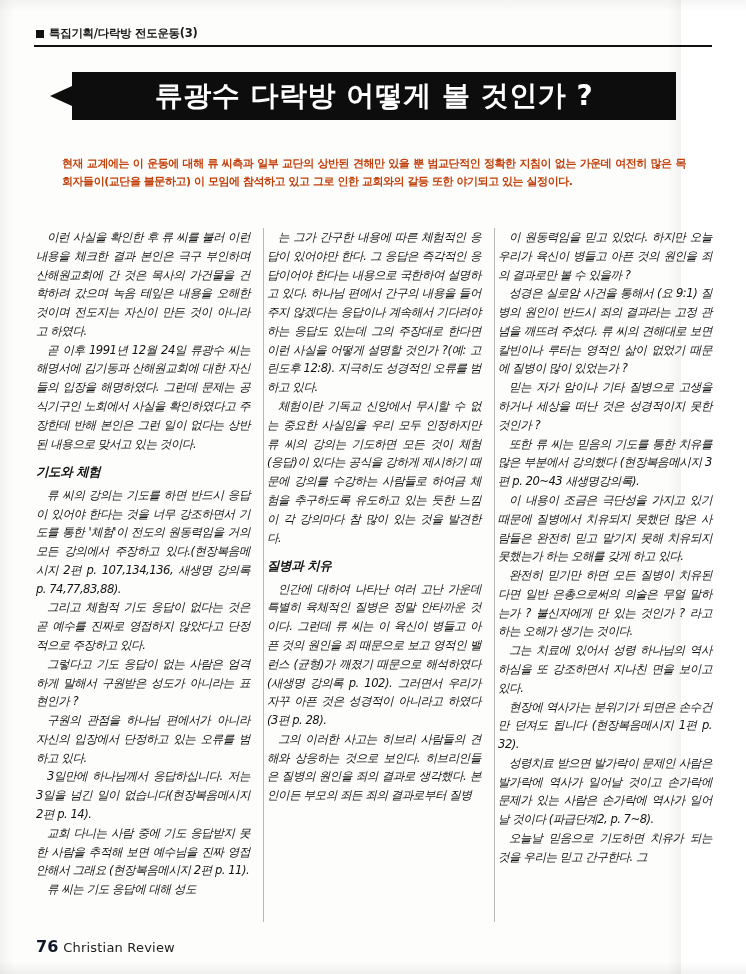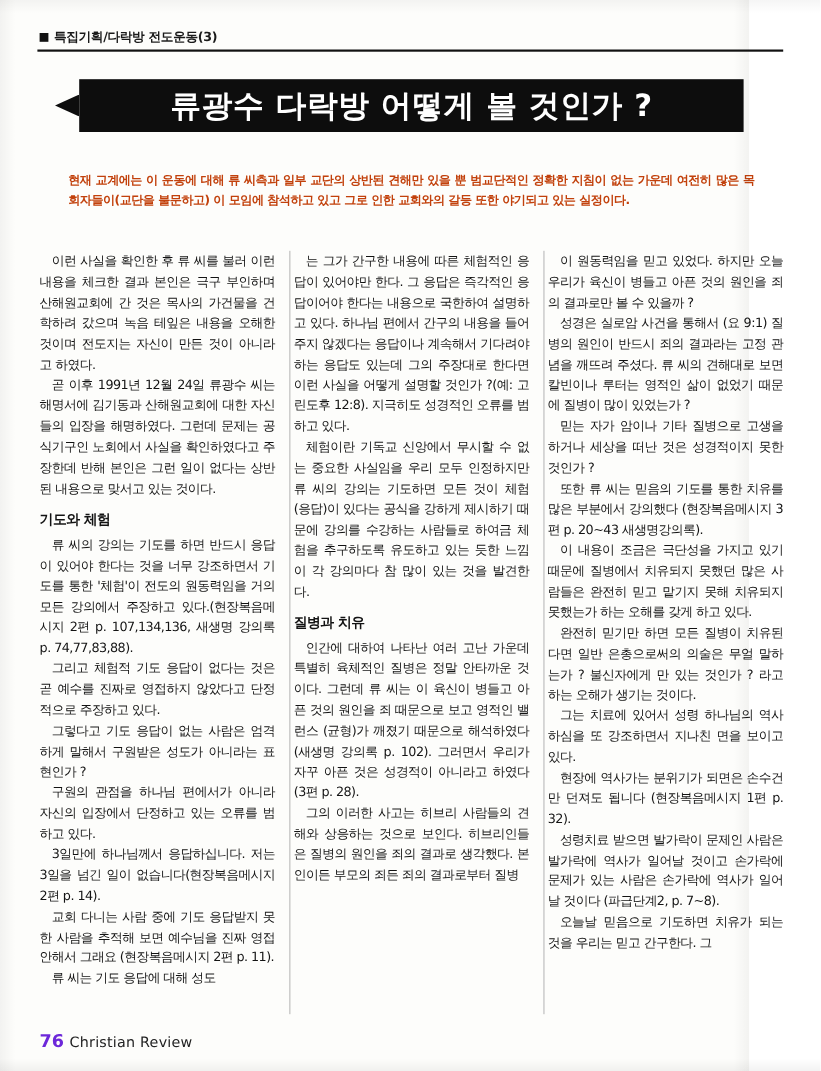--- a/index.html
+++ b/index.html
@@ -108,20 +108,21 @@
     display: flex;
     gap: 17px;
   }
   .col {
     width: 214px;
     font-size: 11.6px;
     line-height: 1.62;
     text-align: justify;
     letter-spacing: -0.5px;
     color: #131313;
+    font-style: italic;
   }
   .col p {
     margin: 0 0 0 0;
     text-indent: 11px;
   }
   .col h3 {
     margin: 9px 0 3px 0;
     font-size: 12.6px;
     font-weight: bold;
     letter-spacing: -0.5px;
@@ -144,21 +145,21 @@
     position: absolute;
     left: 36px;
     bottom: 18px;
     display: flex;
     align-items: baseline;
     gap: 5px;
   }
   .footer .pagenum {
     font-size: 16px;
     font-weight: bold;
-    color: #6d28d9;
+    color: #0f172a;
   }
   .footer .mag {
     font-size: 13px;
     color: #222;
     letter-spacing: 0.2px;
   }
 
   
   .scan-edge {
     position: absolute;

